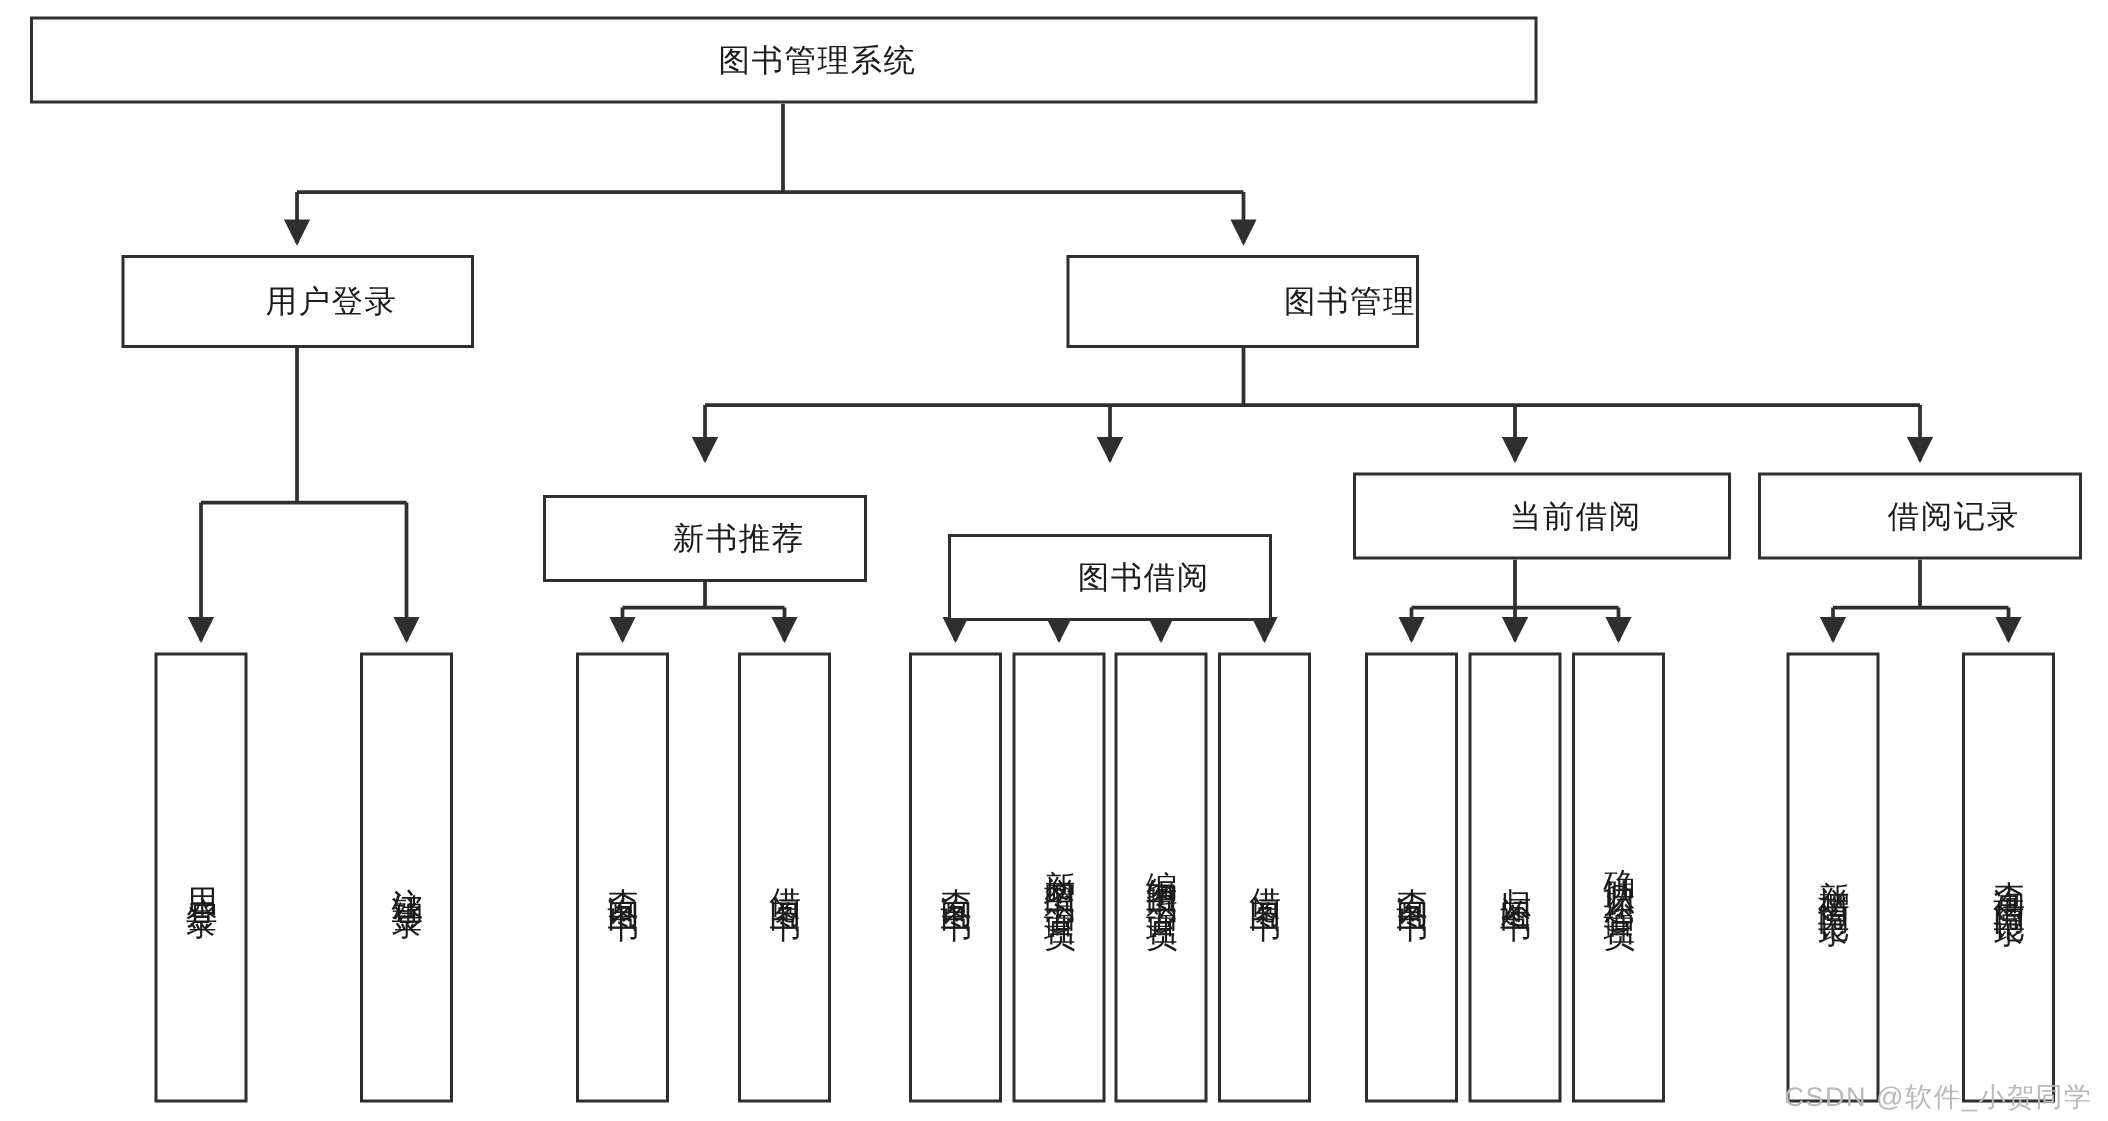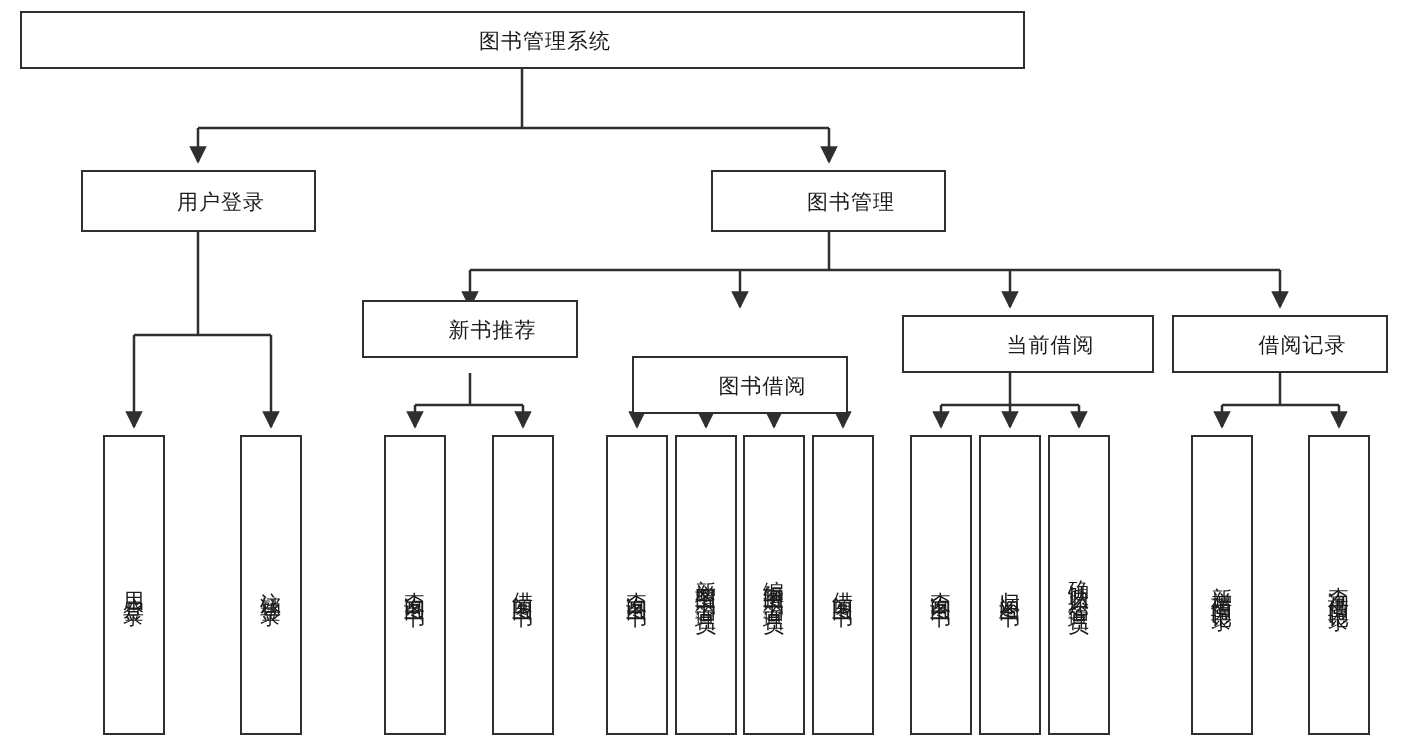--- a/index.html
+++ b/index.html
@@ -105,25 +105,25 @@
     </g>
   </svg>
 
   <div class="node root h-label" style="left:20px;top:11px;width:1005px;height:58px;">
     <span>图书管理系统</span>
   </div>
 
   <div class="node h-label" style="left:81px;top:170px;width:235px;height:62px;">
     <span>用户登录</span>
   </div>
-  <div class="node h-label" style="left:711px;top:170px;width:235px;height:62px;">
+  <div class="node h-label" style="left:711px;top:170px;width:235px;height:62px;justify-content:flex-end;">
     <span>图书管理</span>
   </div>
 
-  <div class="node h-label" style="left:362px;top:300px;width:216px;height:58px;">
+  <div class="node h-label" style="left:362px;top:330px;width:216px;height:58px;">
     <span>新书推荐</span>
   </div>
   <div class="node h-label" style="left:632px;top:315px;width:216px;height:58px;margin-top:41px;">
     <span>图书借阅</span>
   </div>
   <div class="node h-label" style="left:902px;top:315px;width:252px;height:58px;">
     <span>当前借阅</span>
   </div>
   <div class="node h-label" style="left:1172px;top:315px;width:216px;height:58px;">
     <span>借阅记录</span>
@@ -166,14 +166,15 @@
     <span class="leaf-text">确认归还（管理员）</span>
   </div>
 
   <div class="node leaf" style="left:1191px;top:435px;width:62px;height:300px;">
     <span class="leaf-text">新增借阅记录</span>
   </div>
   <div class="node leaf" style="left:1308px;top:435px;width:62px;height:300px;">
     <span class="leaf-text">查询借阅记录</span>
   </div>
 
+  <div class="watermark">CSDN @软件_小贺同学</div>
 
 </div>
 
 </body></html>

